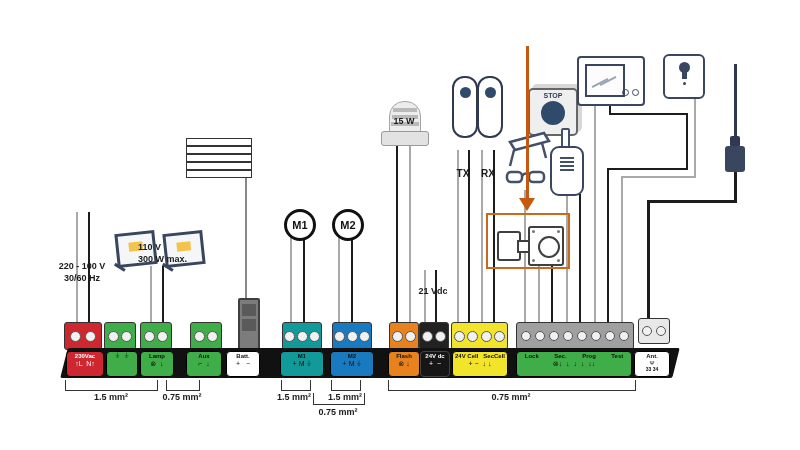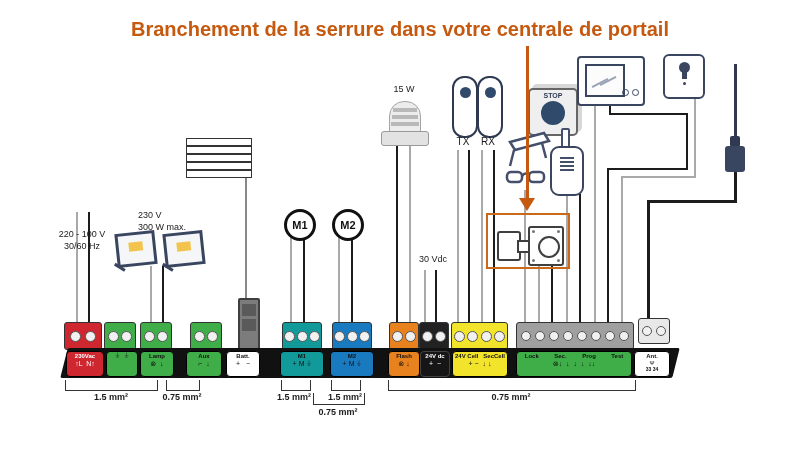--- a/index.html
+++ b/index.html
@@ -3,21 +3,21 @@
 <meta charset="utf-8">
 <style>
   html,body{margin:0;padding:0;background:#fff;}
   #canvas{position:relative;width:800px;height:450px;background:#fff;overflow:hidden;
           font-family:"Liberation Sans",sans-serif;}
   .abs{position:absolute;}
   
   .wg{position:absolute;background:#a9a9a9;z-index:2;}
   .wb{position:absolute;background:#1c1c1c;z-index:2;}
   
-  .lab{position:absolute;color:#1a1a1a;font-weight:normal;text-align:center;z-index:6;}
+  .lab{position:absolute;color:#1a1a1a;font-weight:bold;text-align:center;z-index:6;margin-top:32px;}
   
   .title{position:absolute;left:0;top:18px;width:800px;text-align:center;
          font-size:20px;font-weight:bold;color:#C5590F;z-index:7;}
   
   .strip{position:absolute;left:64px;top:348px;width:612px;height:30px;background:#111;
          transform:skewX(-14deg);z-index:3;border-radius:2px;}
   .blk{position:absolute;top:351px;height:24px;border-radius:4px;border:1px solid #000;
        z-index:4;overflow:hidden;text-align:center;}
   .blk .bl{font-size:6px;font-weight:bold;line-height:8px;white-space:pre;}
   .blk .bg2{font-size:7px;line-height:8px;white-space:pre;}
@@ -56,30 +56,29 @@
         background:#fff;z-index:4;}
   .pill .dot{width:11px;height:11px;border-radius:50%;background:#2f4a6b;margin:9px auto 0;}
   .screw{position:absolute;width:3px;height:3px;border-radius:50%;background:#777;}
   .grille{width:14px;height:2px;background:#44506b;margin:2px auto 0;}
 </style>
 </head>
 <body>
 
 <div id="canvas">
 
-  <div class="title">Branchement de la serrure dans votre centrale de portail</div>
 
   <div class="abs" style="left:526px;top:46px;width:3px;height:152px;background:#C5590F;z-index:6;"></div>
   <div class="abs" style="left:519px;top:198px;width:0;height:0;border-left:8px solid transparent;border-right:8px solid transparent;border-top:13px solid #C5590F;z-index:6;"></div>
 
   <div class="abs" style="left:486px;top:213px;width:80px;height:52px;border:2.5px solid #C96A1B;z-index:5;"></div>
 
   <div class="lab" style="left:40px;top:229px;width:84px;font-size:9px;">220 - 100 V</div>
   <div class="lab" style="left:40px;top:241px;width:84px;font-size:9px;">30/60 Hz</div>
-  <div class="lab" style="left:138px;top:210px;width:60px;font-size:9px;text-align:left;">230 V</div>
+  <div class="lab" style="left:138px;top:210px;width:60px;font-size:9px;text-align:left;">110 V</div>
   <div class="lab" style="left:138px;top:222px;width:60px;font-size:9px;text-align:left;">300 W max.</div>
 
   <div class="fl" style="left:116px;top:232px;">
     <div class="glow"></div>
     <div class="stand"></div>
   </div>
   <div class="fl" style="left:164px;top:232px;">
     <div class="glow"></div>
     <div class="stand"></div>
   </div>
@@ -112,21 +111,21 @@
 
   <div class="pill" style="left:452px;top:76px;">
       <div class="dot"></div>
     </div>
   <div class="pill" style="left:477px;top:76px;">
       <div class="dot"></div>
     </div>
   <div class="lab" style="left:452px;top:136px;width:22px;font-size:10px;">TX</div>
   <div class="lab" style="left:477px;top:136px;width:22px;font-size:10px;">RX</div>
 
-  <div class="lab" style="left:410px;top:254px;width:46px;font-size:9px;">30 Vdc</div>
+  <div class="lab" style="left:410px;top:254px;width:46px;font-size:9px;">21 Vdc</div>
 
   <div class="abs" style="left:528px;top:88px;width:46px;height:44px;background:#efefef;border:2px solid #666;border-radius:5px;box-shadow:4px -4px 0 #d7d7d7;z-index:4;text-align:center;">
     <div style="font-size:7px;font-weight:bold;color:#2f3a52;margin-top:2px;">STOP</div>
     <div style="width:24px;height:24px;border-radius:50%;background:#2f4a6b;margin:2px auto 0;"></div>
   </div>
 
   <svg class="abs" style="left:500px;top:128px;z-index:4;" width="56" height="62" viewBox="0 0 56 62">
     <g stroke="#44506b" stroke-width="2.5" fill="#fff">
       <path d="M10 14 L44 5 L49 13 L15 22 Z"></path>
       <path d="M14 22 L10 38" fill="none"></path>

